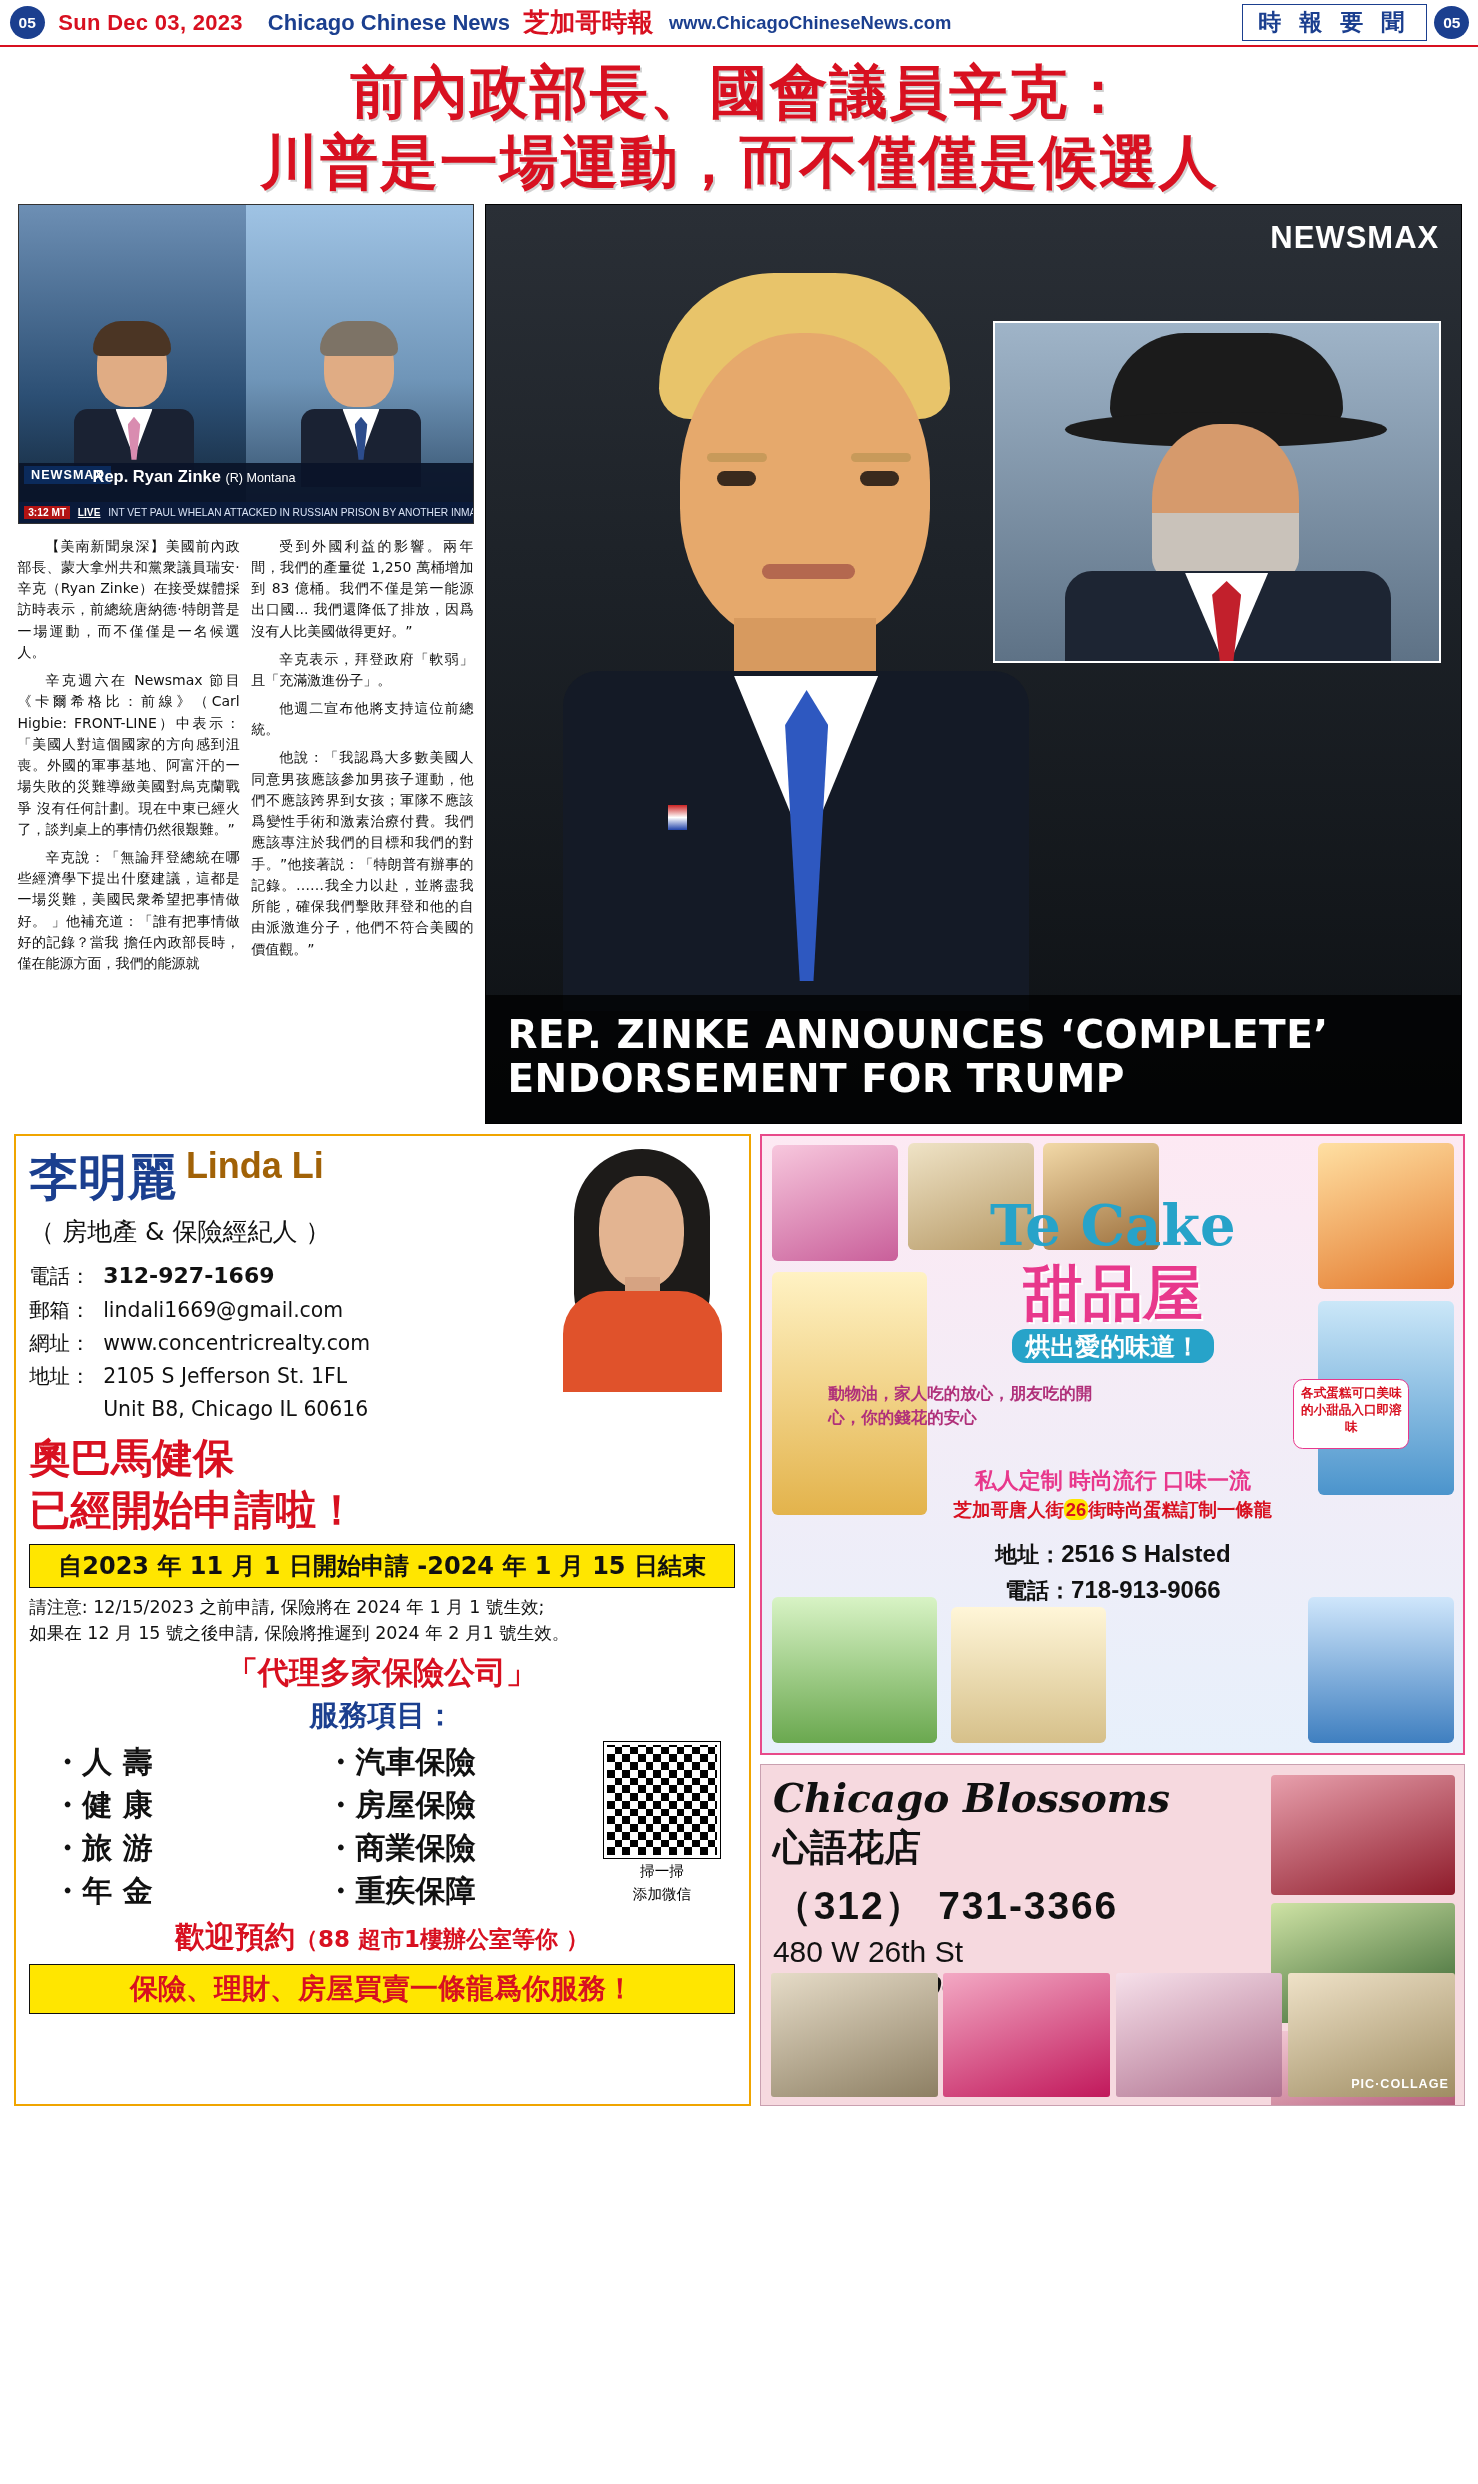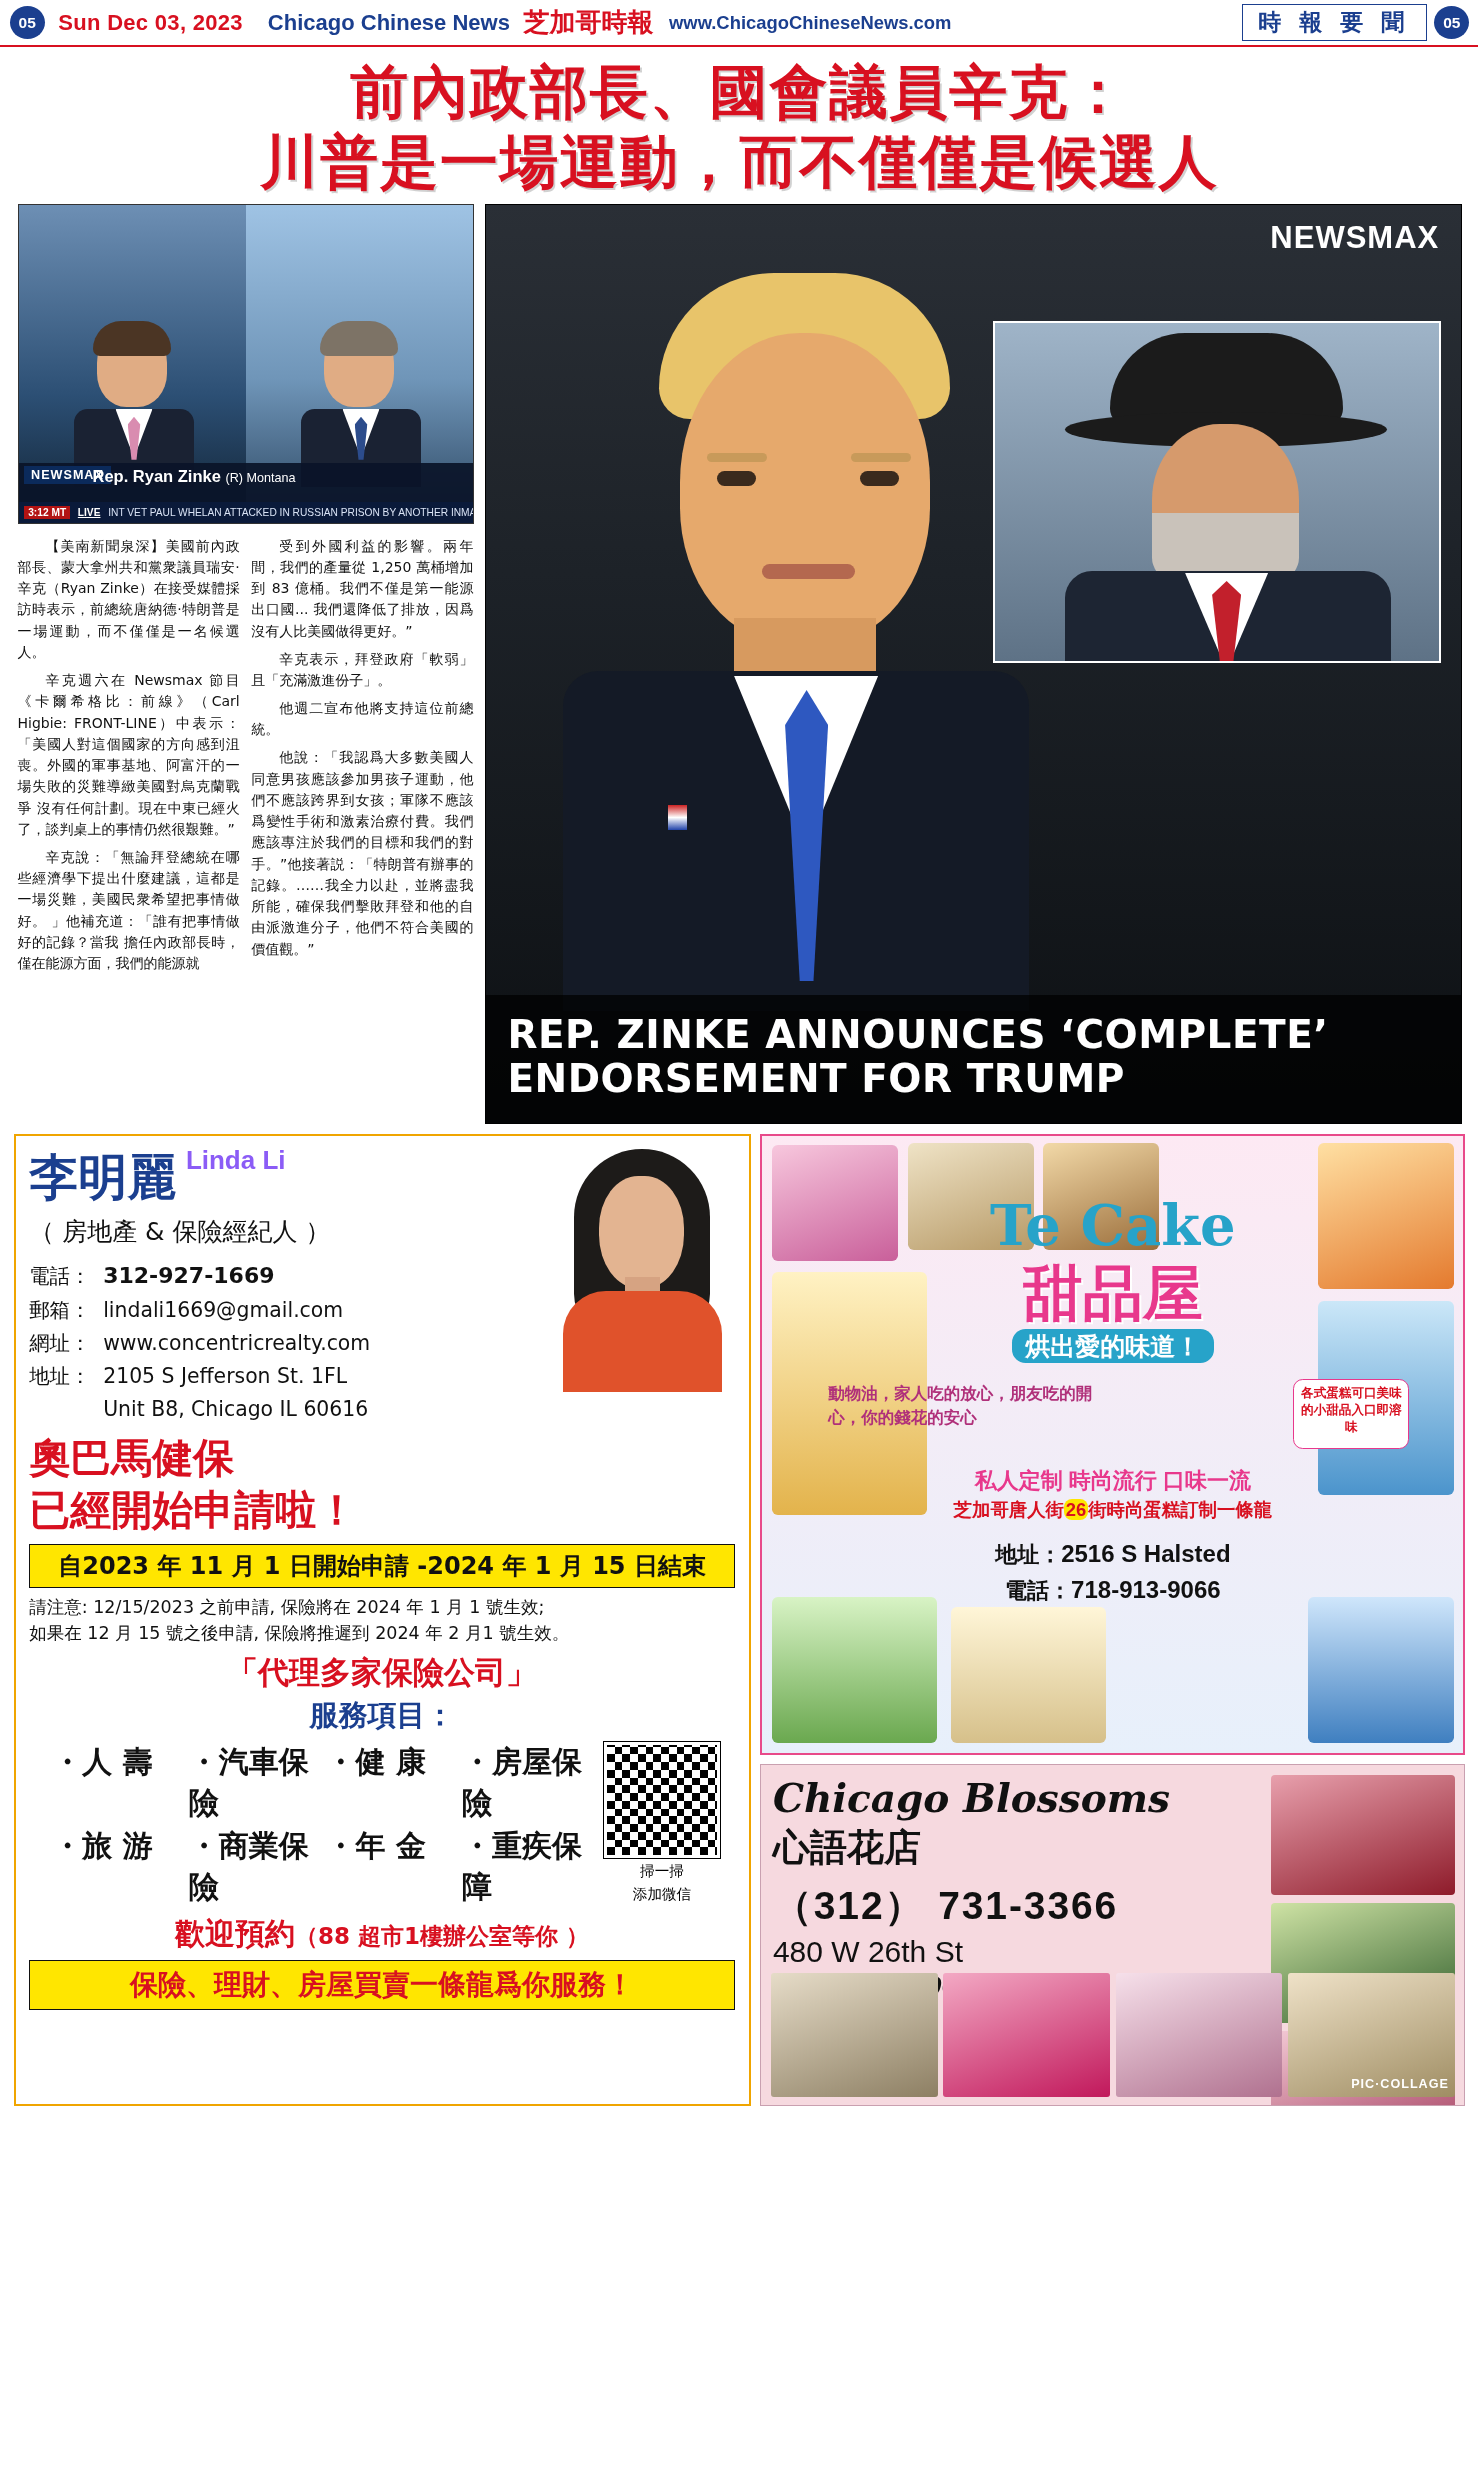--- a/index.html
+++ b/index.html
@@ -126,41 +126,41 @@
     font-family:"DejaVu Sans", sans-serif;
     font-weight:bold; font-size:39px; line-height:1.14; letter-spacing:0.5px;
   }
   
   .ads { display:flex; gap:9.7px; padding:9.7px 13.6px 11.6px 13.6px; }
   .ad-left {
     width:737px; border:2.9px solid #f0a500; background:#fff; position:relative; padding:9.7px 13.6px;
   }
   .linda-row { display:flex; align-items:flex-start; }
   .linda-name { color:#1b3f8f; font-size:49px; font-weight:bold; font-family:"DejaVu Sans", sans-serif;}
-  .linda-en { color:#8b5cf6; font-size:26px; font-weight:bold; margin-left:9.7px;}
+  .linda-en { color:#a16207; font-size:36px; font-weight:bold; margin-left:9.7px;}
   .linda-sub { color:#111; font-size:25px; margin-top:3.9px; font-family:"DejaVu Sans", sans-serif;}
   .linda-info { font-size:20.4px; line-height:1.62; margin-top:9.7px; font-family:"DejaVu Sans", sans-serif; color:#111;}
   .linda-info b{font-size:22px;}
   .linda-info .lbl{display:inline-block;width:74px;}
   .portrait { position:absolute; right:15.5px; top:13.6px; width:184px; height:243px; }
   .p-hair{position:absolute;left:25px;top:0;width:136px;height:184px;background:#1d1b19;border-radius:68px 68px 39px 39px;}
   .p-face{position:absolute;left:50px;top:27px;width:85px;height:113px;background:#e3b491;border-radius:46% 46% 48% 48%;}
   .p-body{position:absolute;left:13.6px;top:142px;width:159px;height:101px;background:#e0522b;border-radius:43px 43px 0 0;}
   .p-neck{position:absolute;left:76px;top:128px;width:35px;height:27px;background:#d6a382;}
   .obama { color:#d81020; font-size:41px; font-weight:bold; text-align:left; line-height:1.28; margin:5.8px 0 1.9px; font-family:"DejaVu Sans", sans-serif;}
   .yellow-bar {
     background:#ffe600; border:1.9px solid #111; color:#111;
     font-size:24px; font-weight:bold; text-align:center; padding:4.9px 0; margin:7.8px 0 5.8px;
     font-family:"DejaVu Sans", sans-serif;
   }
   .note { font-size:17.5px; line-height:1.5; font-family:"DejaVu Sans", sans-serif; color:#111;}
   .agent-line { color:#d81020; font-size:31px; font-weight:bold; text-align:center; margin:5.8px 0 1.9px; font-family:"DejaVu Sans", sans-serif;}
   .service-title { color:#1b3f8f; font-size:29px; font-weight:bold; text-align:center; margin:1.9px 0 5.8px; font-family:"DejaVu Sans", sans-serif;}
   .svc-wrap { display:flex; }
-  .svc-grid { flex:1; display:grid; grid-template-columns:1fr 1fr 1fr 1fr; gap:1.9px 9.7px; font-size:30px; font-weight:bold; font-family:"DejaVu Sans", sans-serif; color:#111; padding-left:23px;}
+  .svc-grid { flex:1; display:grid; grid-template-columns:1fr 1fr; gap:1.9px 9.7px; font-size:30px; font-weight:bold; font-family:"DejaVu Sans", sans-serif; color:#111; padding-left:23px;}
   .qr-box { width:146px; text-align:center; }
   .qr {
     width:116px;height:116px;margin:0 auto;
     background:
       repeating-linear-gradient(90deg,#000 0 7.8px,#fff 7.8px 15.5px),
       repeating-linear-gradient(0deg,#000 0 7.8px,#fff 7.8px 15.5px);
     background-blend-mode:difference;
     border:3.9px solid #fff; outline:1.9px solid #000;
   }
   .qr-cap { font-size:14.6px; margin-top:3.9px; font-family:"DejaVu Sans", sans-serif;}

